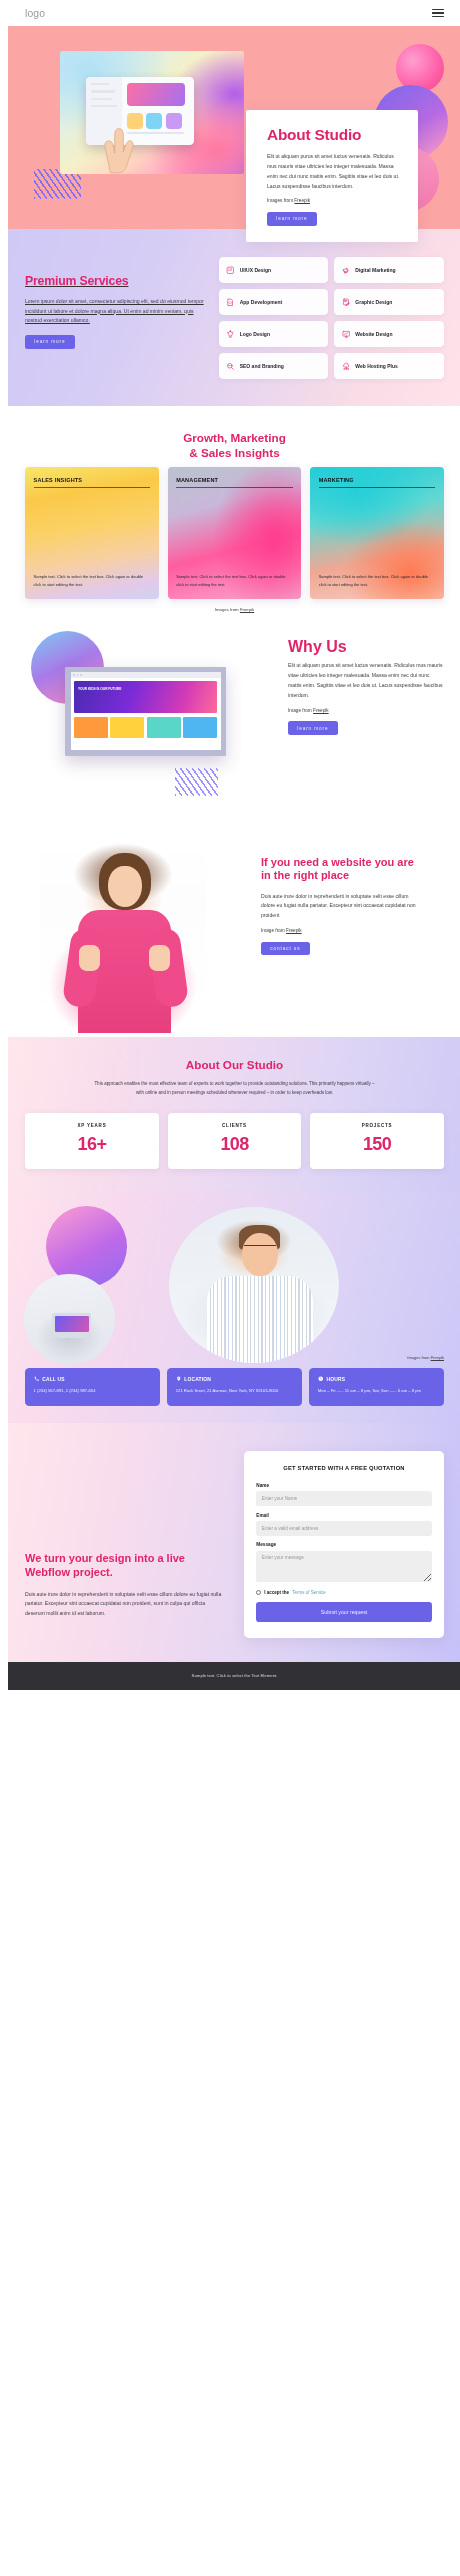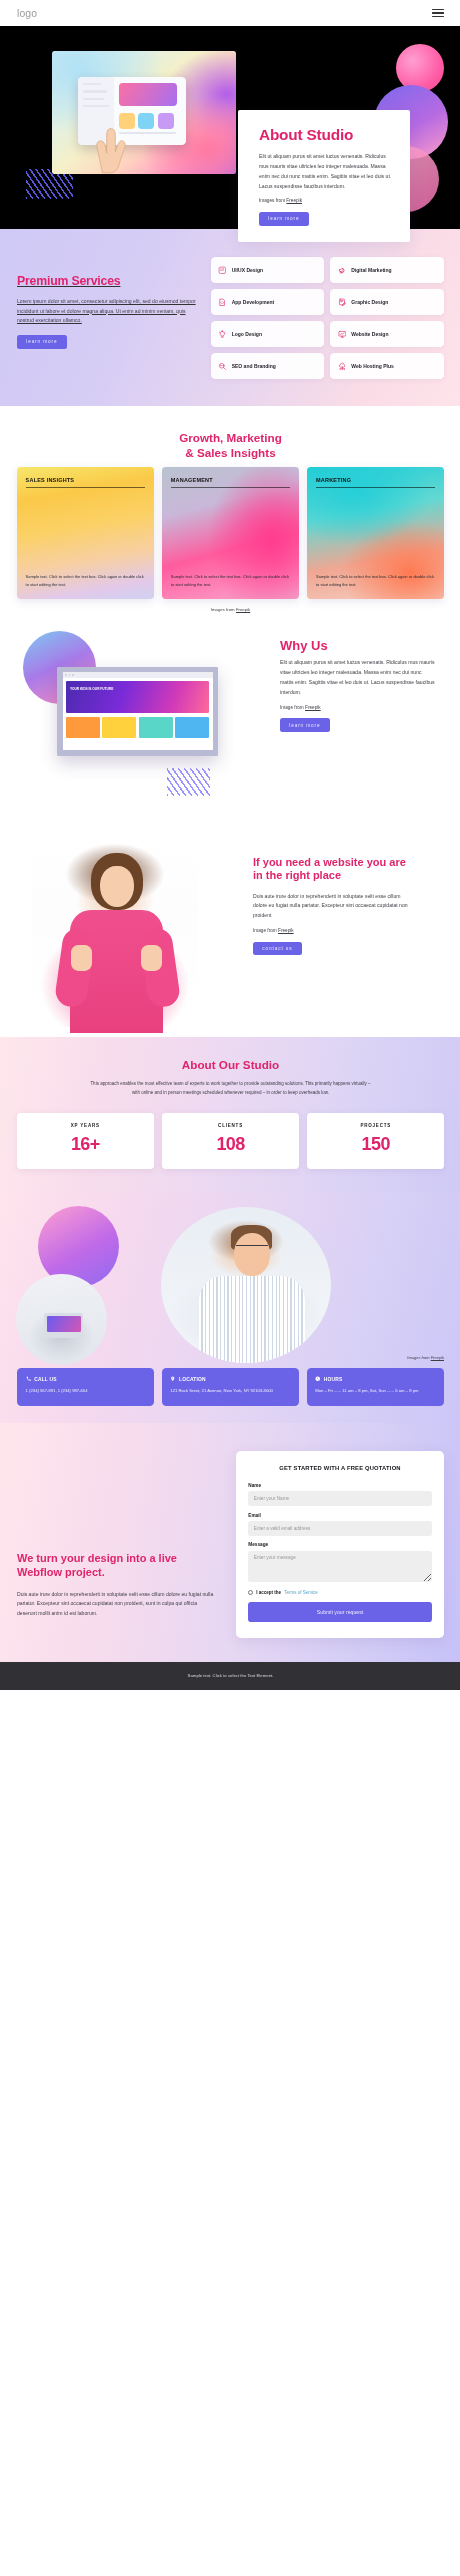--- a/index.html
+++ b/index.html
@@ -3,37 +3,37 @@
 <meta charset="utf-8">
 <style>
   * { box-sizing: border-box; margin: 0; padding: 0; }
   html, body { width: 461px; }
   body {
     font-family: "Liberation Sans", sans-serif;
     background: #ffffff;
     color: #333;
     -webkit-font-smoothing: antialiased;
   }
-  .page { width: 461px; position: relative; overflow: hidden; }
+  .page { width: 461px; position: relative; overflow: hidden; padding-left: 8px; }
 
   
   .header {
     height: 26px;
     display: flex;
     align-items: center;
     justify-content: space-between;
     padding: 0 17px;
     background: #fff;
   }
   .logo { font-size: 10.4px; color: #9a9a9a; font-weight: 400; letter-spacing: 0.1px; }
   .burger { width: 12.3px; display: flex; flex-direction: column; gap: 1.8px; cursor: pointer; }
   .burger span { display: block; height: 1.5px; background: #333; border-radius: 0.6px; }
 
   
-  .hero { position: relative; height: 203px; background: #000000; }
+  .hero { position: relative; height: 203px; background: #fca5a5; }
   .hero-blob-tr {
     position: absolute; right: 17px; top: 18.4px;
     width: 48px; height: 48px; border-radius: 50%;
     background: radial-gradient(circle at 35% 35%, #ff9fd0, #ff5fa8 60%, #f7418c);
     z-index: 1;
   }
   .hero-img {
     position: absolute; left: 52px; top: 24.6px;
     width: 184px; height: 123px; border-radius: 2.5px;
     background:
@@ -160,21 +160,21 @@
     position: relative; overflow: hidden;
   }
   .wu-hero-txt { position:absolute; left: 3.7px; top: 6.1px; color: #fff; font-size: 3.2px; font-weight: 700; line-height:1.35; }
   .wu-tiles { display:flex; gap: 2.5px; margin-top: 3.7px; }
   .wu-tile { flex:1; height: 21px; border-radius: 1.2px; }
   .wu-stripes {
     position:absolute; left: 167px; top: 143px; width: 43px; height: 28px;
     background: repeating-linear-gradient(55deg,#9b92ff 0 1.5px, transparent 1.5px 4.9px);
   }
   .wu-text { position: absolute; left: 280px; top: 13.5px; width: 155px; }
-  .wu-text h2 { font-size: 13px; font-weight: 700; color: #e0246b; margin-bottom: 5px; }
+  .wu-text h2 { font-size: 16px; font-weight: 700; color: #e0246b; margin-bottom: 5px; }
 
   
   .rightplace { position: relative; height: 209px; background: #fff; }
   .rp-photo {
     position: absolute; left: 32px; top: 8.6px; width: 166px; height: 191px;
     background:
       radial-gradient(ellipse 48% 26% at 50% 20%, #7a4a2e 0%, rgba(122,74,46,0) 62%),
       radial-gradient(ellipse 34% 20% at 50% 34%, #f3c8ab 0%, rgba(243,200,171,0) 70%),
       radial-gradient(ellipse 62% 44% at 50% 78%, #f0518f 0%, rgba(240,81,143,0) 72%),
       linear-gradient(180deg,#ffffff 0%, #fdfdfd 36%, #ffffff 100%);

